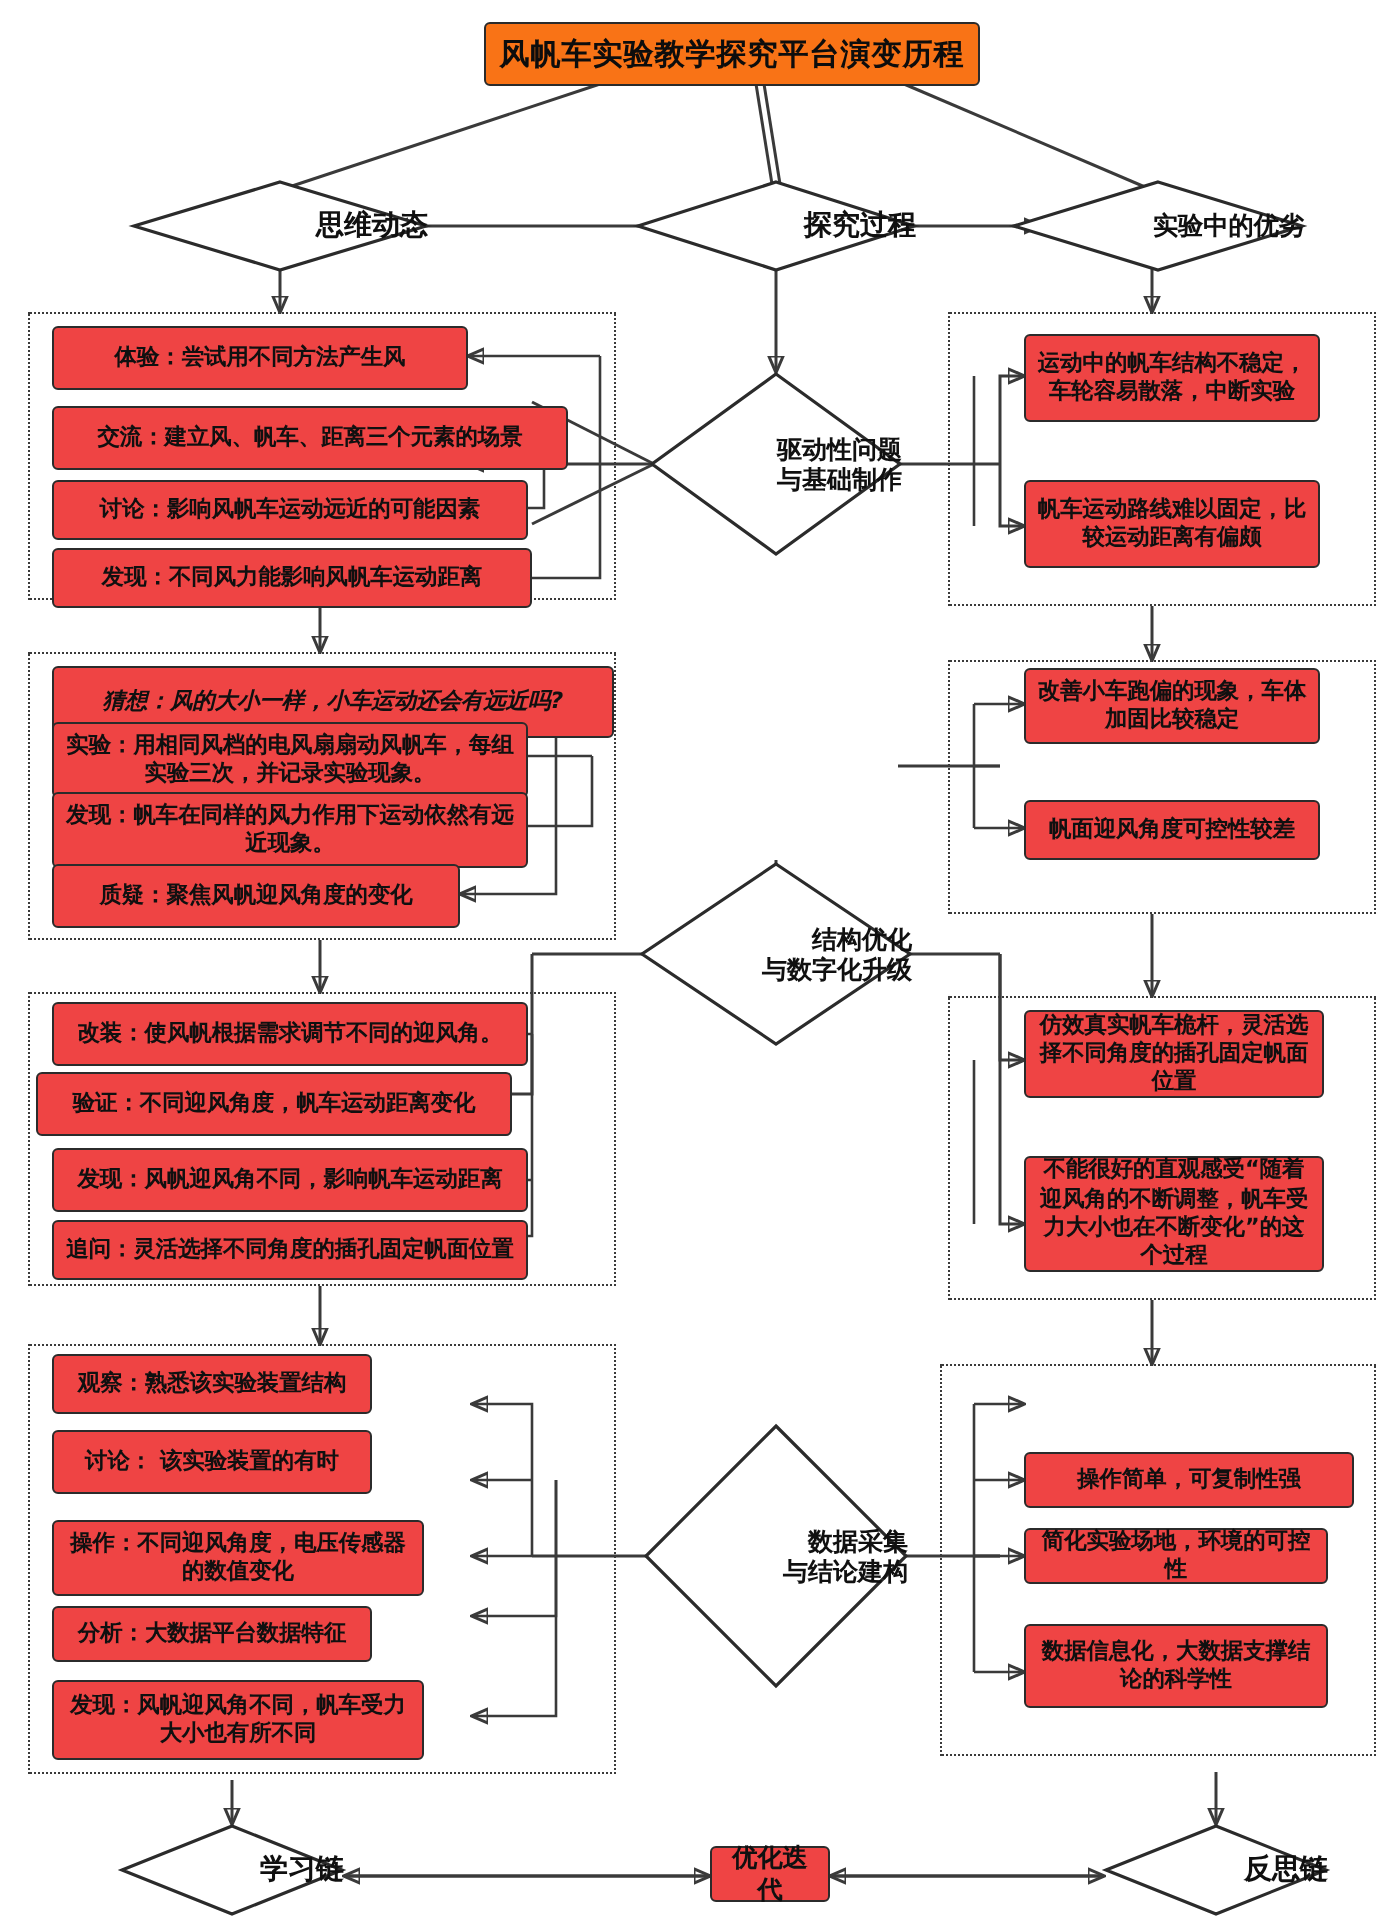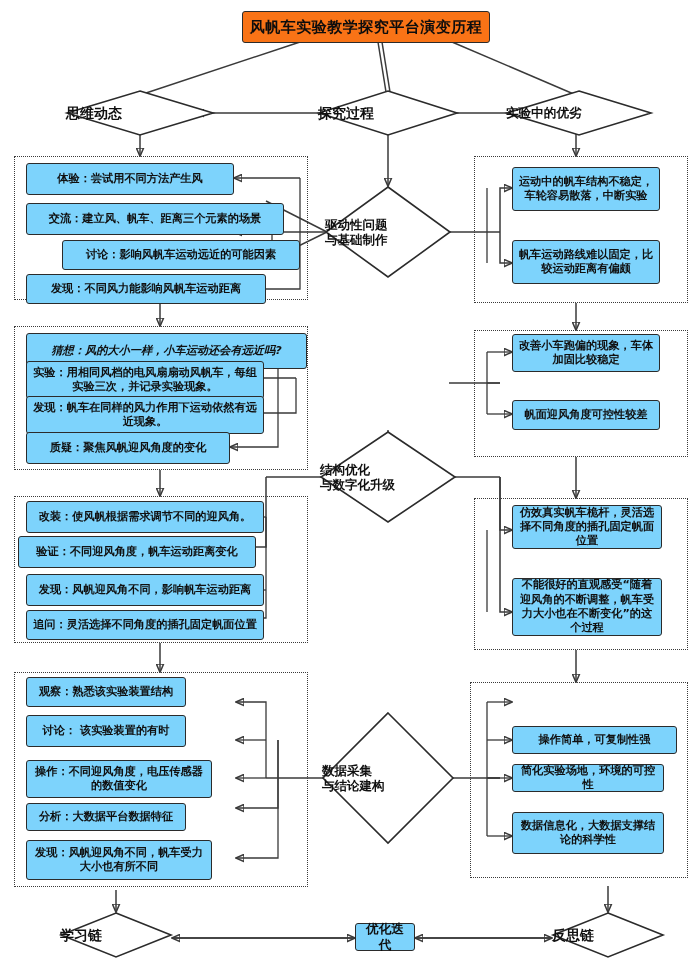--- a/index.html
+++ b/index.html
@@ -14,21 +14,21 @@
     background:#ffffff;
     overflow:hidden;
   }
 
   
   .box{
     position:absolute;
     box-sizing:border-box;
     border:1.6px solid #2b2b2b;
     border-radius:3px;
-    background:#7dd3fc;
+    background:#ef4444;
     display:flex;
     align-items:center;
     justify-content:center;
     text-align:center;
     color:#101010;
     font-weight:700;
     line-height:1.28;
     padding:2px 4px;
     z-index:6;
   }
@@ -60,21 +60,21 @@
   
   .diamond{
     position:absolute;
     z-index:6;
   }
   .diamond svg{display:block;overflow:visible;}
   .diamond .dtext{
     position:absolute;
     left:0;top:0;width:100%;height:100%;
     display:flex;flex-direction:column;
-    align-items:flex-start;justify-content:center;
+    align-items:flex-end;justify-content:center;
     text-align:center;
     font-weight:700;color:#101010;
     line-height:1.2;
     pointer-events:none;
   }
   .dtext.two{font-size:12.5px;}
   .dtext.one{font-size:14px;}
 
   
   #wires{
@@ -244,21 +244,21 @@
       </svg>
     <div class="dtext two">
       <span>数据采集</span>
       <span>与结论建构</span>
     </div>
   </div>
 
   <div class="dgroup" style="left:14px;top:156px;width:294px;height:144px;"></div>
   <div class="box lbox" style="left:26px;top:163px;width:208px;height:32px;">体验：尝试用不同方法产生风</div>
   <div class="box lbox" style="left:26px;top:203px;width:258px;height:32px;">交流：建立风、帆车、距离三个元素的场景</div>
-  <div class="box lbox" style="left:26px;top:240px;width:238px;height:30px;margin-left:36px;">讨论：影响风帆车运动远近的可能因素</div>
+  <div class="box lbox" style="left:26px;top:240px;width:238px;height:30px;">讨论：影响风帆车运动远近的可能因素</div>
   <div class="box lbox" style="left:26px;top:274px;width:240px;height:30px;">发现：不同风力能影响风帆车运动距离</div>
 
   <div class="dgroup" style="left:474px;top:156px;width:214px;height:147px;"></div>
   <div class="box rbox" style="left:512px;top:167px;width:148px;height:44px;">运动中的帆车结构不稳定，车轮容易散落，中断实验</div>
   <div class="box rbox" style="left:512px;top:240px;width:148px;height:44px;">帆车运动路线难以固定，比较运动距离有偏颇</div>
 
   <div class="dgroup" style="left:14px;top:326px;width:294px;height:144px;"></div>
   <div class="box lbox" style="left:26px;top:333px;width:281px;height:36px;font-style:italic;">猜想：风的大小一样，小车运动还会有远近吗?</div>
   <div class="box lbox" style="left:26px;top:361px;width:238px;height:38px;">实验：用相同风档的电风扇扇动风帆车，每组实验三次，并记录实验现象。</div>
   <div class="box lbox" style="left:26px;top:396px;width:238px;height:38px;">发现：帆车在同样的风力作用下运动依然有远近现象。</div>

